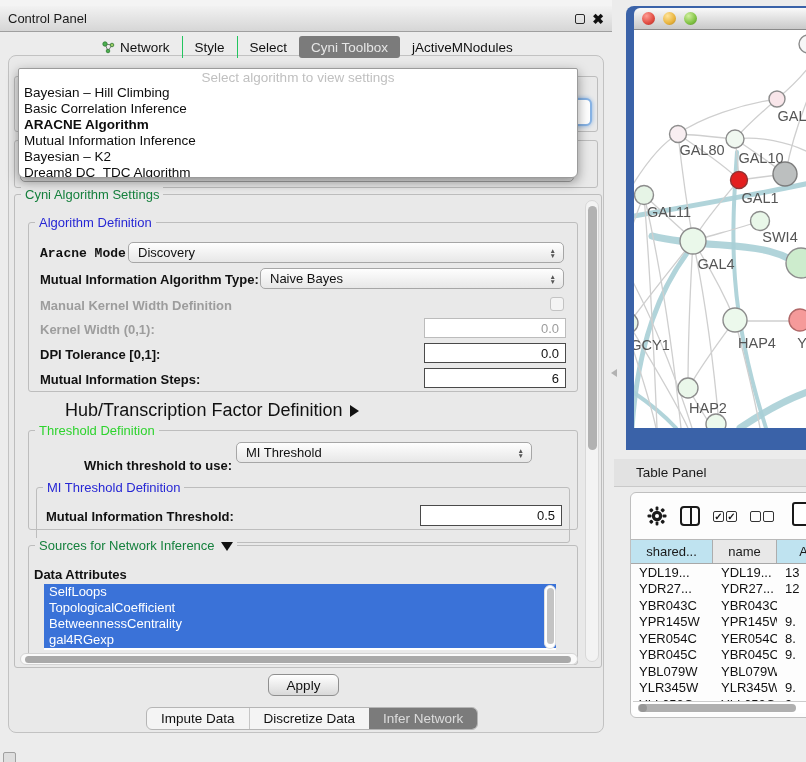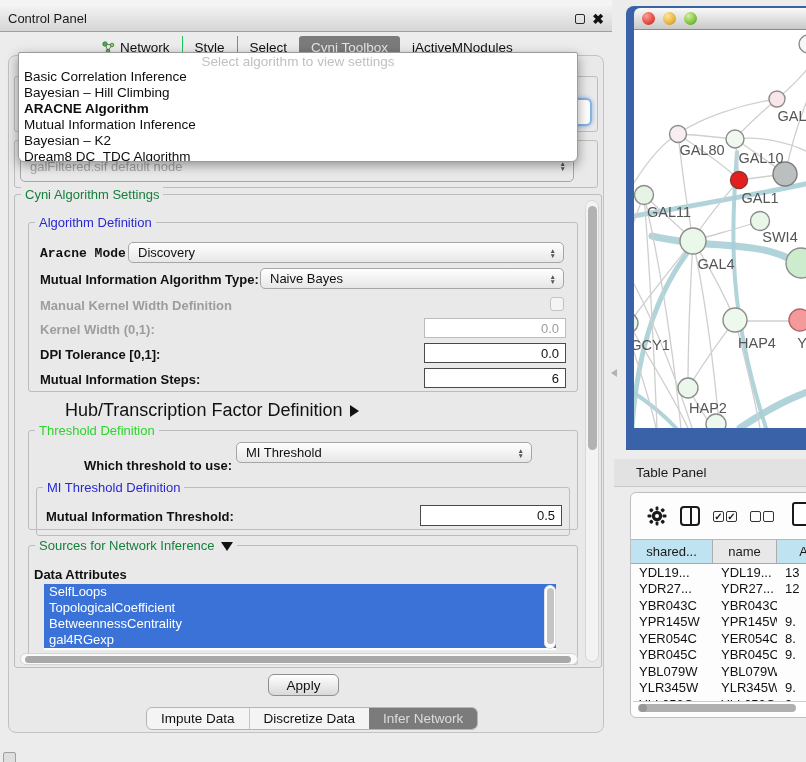--- a/index.html
+++ b/index.html
@@ -43,21 +43,21 @@
     padding-right:6px; }
   .tfield.dis { border:1px solid #bcbcbc; color:#9d9d9d; }
   .chk { position:absolute; width:14px; height:14px; border:1px solid #c3c3c3; border-radius:3px;
     background:#f4f4f4; }
   .arrow-r { display:inline-block; width:0; height:0; border-left:9px solid #111;
     border-top:6px solid transparent; border-bottom:6px solid transparent; margin-left:8px; vertical-align:middle;}
   .arrow-d { display:inline-block; width:0; height:0; border-top:9px solid #111;
     border-left:6px solid transparent; border-right:6px solid transparent; margin-left:6px; vertical-align:middle;}
 
   
-  .popup { left:18px; top:52px; width:560px; height:110px; background:#fff;
+  .popup { left:18px; top:68px; width:560px; height:110px; background:#fff;
     border:1px solid #9b9b9b; border-radius:2px 2px 6px 6px;
     box-shadow:0 4px 12px rgba(0,0,0,.4); z-index:50; overflow:hidden; }
   .popup .ph { height:16px; text-align:center; font-size:13.5px; color:#c0c0c0; line-height:17px; }
   .popup .it { height:16px; line-height:16px; font-size:13.5px; color:#0d0d0d; padding-left:5px; white-space:nowrap; }
   .popup .it.bold { font-weight:bold; }
 
   
   .vtrack { position:absolute; background:#f3f3f3; border:1px solid #d8d8d8; border-radius:7px; }
   .vthumb { position:absolute; background:#b2b2b2; border-radius:6px; }
   .htrack { position:absolute; background:#fafafa; border:1px solid #d4d4d4; border-radius:7px; }
@@ -168,22 +168,22 @@
     <span>galFiltered.sif default node</span>
     <span class="spin">
         <span>▲</span>
         <span>▼</span>
       </span>
   </div>
 
   <div class="abs popup">
     <div class="ph">Select algorithm to view settings</div>
     <div id="algo-list">
+        <div class="it">Bayesian – Hill Climbing</div>
         <div class="it">Basic Correlation Inference</div>
-        <div class="it">Bayesian – Hill Climbing</div>
         <div class="it bold">ARACNE Algorithm</div>
         <div class="it">Mutual Information Inference</div>
         <div class="it">Bayesian – K2</div>
         <div class="it">Dream8 DC_TDC Algorithm</div>
       </div>
   </div>
 
   <div class="group" style="left:14px;top:194px;width:588px;height:474px;">
     <span class="gtitle">Cyni Algorithm Settings</span>
   </div>
@@ -242,21 +242,21 @@
 
   <span class="lbl" style="left:84px;top:458px;">Which threshold to use:</span>
   <div class="combo" style="left:236px;top:442px;width:296px;height:21px;">
     <span>MI Threshold</span>
     <span class="spin">
         <span>▲</span>
         <span>▼</span>
       </span>
   </div>
 
-  <div class="group" style="left:36px;top:487px;width:534px;height:49px;">
+  <div class="group" style="left:36px;top:487px;width:534px;height:56px;">
     <span class="gtitle blue">MI Threshold Definition</span>
   </div>
   <span class="lbl" style="left:46px;top:509px;">Mutual Information Threshold:</span>
   <div class="tfield" style="left:420px;top:505px;width:142px;height:21px;">
     <span>0.5</span>
   </div>
 
   <div class="group" style="left:28px;top:545px;width:550px;height:120px;">
     <span class="gtitle"><span>Sources for Network Inference</span><span class="arrow-d"></span></span>
   </div>

